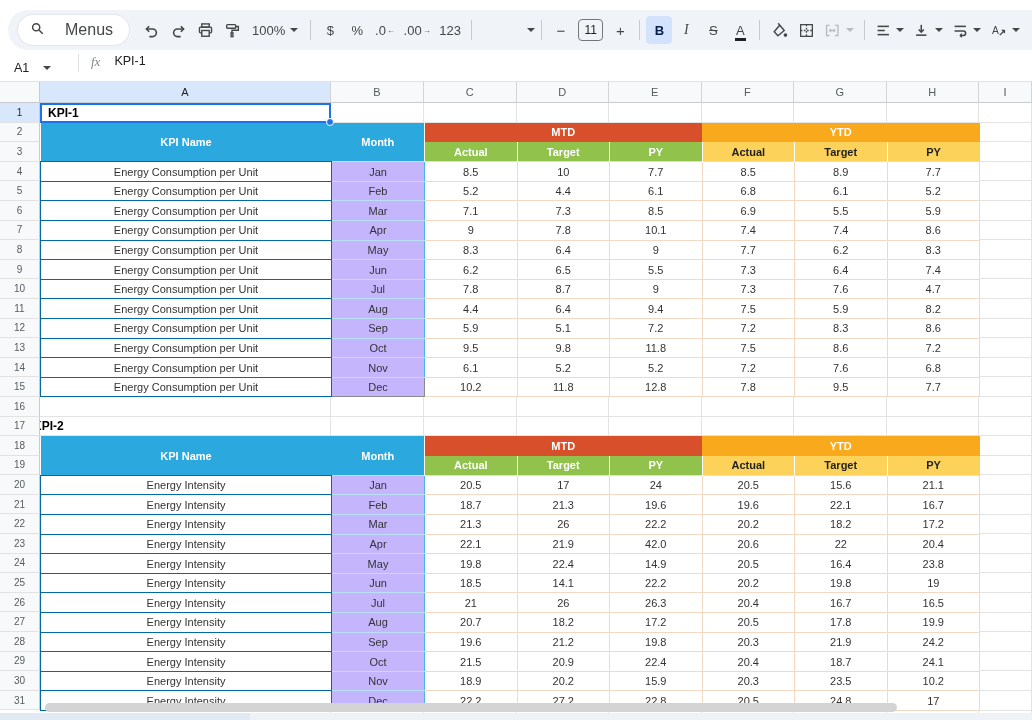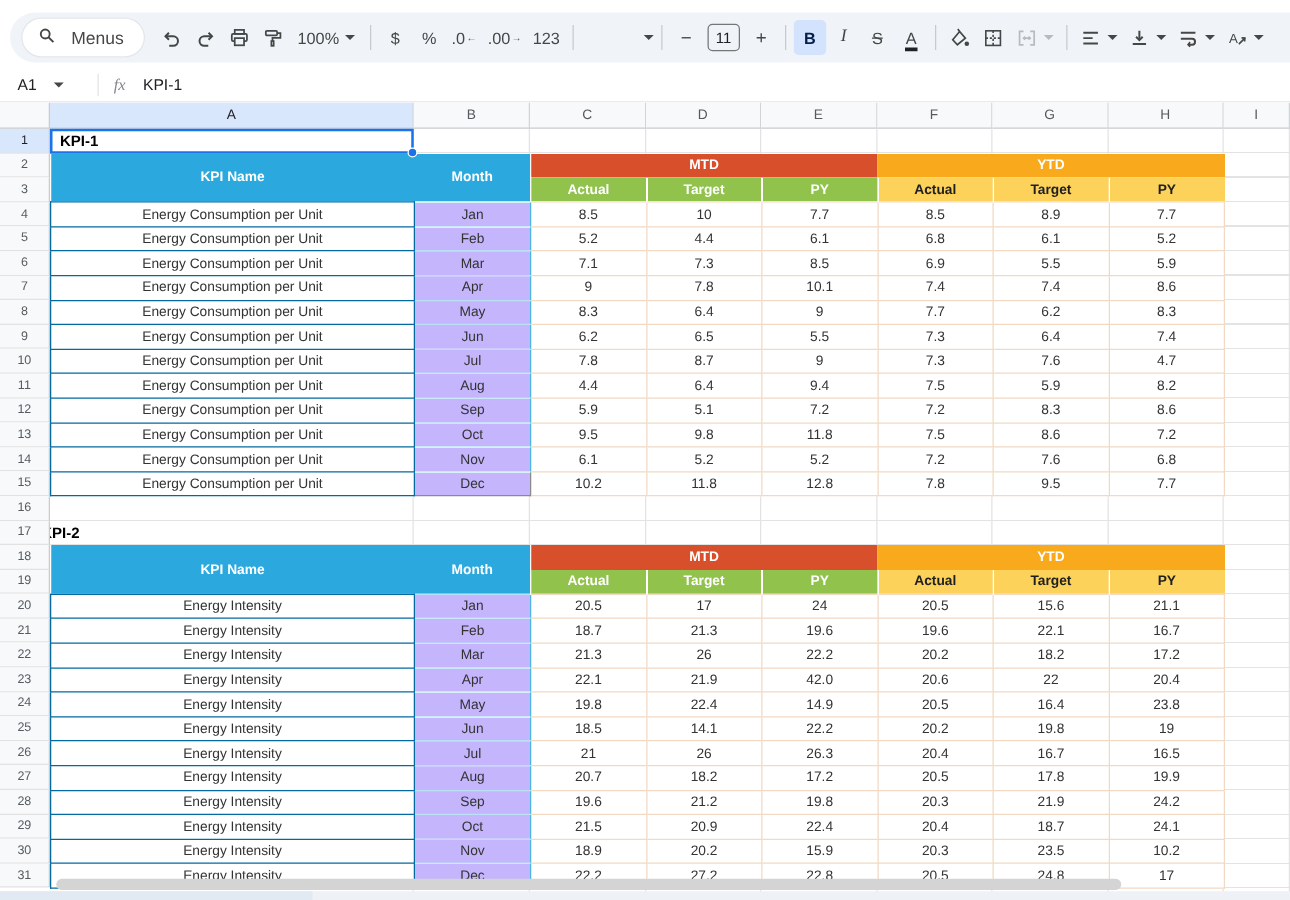--- a/index.html
+++ b/index.html
@@ -2,37 +2,37 @@
 <html><head>
 <meta charset="utf-8">
 <style>
   * { margin:0; padding:0; box-sizing:border-box; }
   html,body { width:1032px; height:720px; background:#fff; font-family:"Liberation Sans","DejaVu Sans",sans-serif; overflow:hidden; position:relative; }
 
   
   .toolbar { position:absolute; left:8px; top:10px; width:1024px; height:40px; background:#f0f4f9; border-radius:20px 0 0 20px; display:flex; align-items:center; padding:0 8px 0 10px; gap:1px; }
   .tb-btn { height:28px; min-width:26px; display:flex; align-items:center; justify-content:center; border-radius:4px; color:#444746; font-size:13px; padding:0 4px; cursor:pointer; }
   .tb-btn svg { display:block; }
-  .menus-pill { background:#fff; border-radius:16px; height:30px; display:flex; align-items:center; gap:12px; padding:0 16px 0 12px; margin-right:8px; box-shadow:0 0 0 1px #e3e6ea; color:#444746; font-size:14px; cursor:pointer; }
+  .menus-pill { background:#fff; border-radius:16px; height:30px; display:flex; align-items:center; gap:20px; padding:0 16px 0 12px; margin-right:8px; box-shadow:0 0 0 1px #e3e6ea; color:#444746; font-size:16px; cursor:pointer; }
   .caret { width:0; height:0; border-left:4px solid transparent; border-right:4px solid transparent; border-top:4px solid #444746; margin-left:5px; }
   .caret.dim { border-top-color:#b8bbbe; }
   .divider { width:1px; height:20px; background:#c7cacd; margin:0 5px; }
   .zoom-ctl { display:flex; align-items:center; font-size:13px; color:#444746; padding:0 6px; cursor:pointer; }
   .numfmt { font-size:13px; color:#444746; }
   .dec-arrow { font-size:8px; vertical-align:-3px; margin-left:1px; }
   .font-dd { width:58px; display:flex; justify-content:flex-end; align-items:center; cursor:pointer; }
   .fs-box { width:26px; height:22px; border:1px solid #747775; border-radius:4px; display:flex; align-items:center; justify-content:center; font-size:12px; color:#202124; margin:0 3px; }
   .bold-btn { background:#d3e3fd; color:#041e49; font-weight:bold; width:26px; }
   .italic { font-family:"Liberation Serif","DejaVu Serif",serif; font-style:italic; font-size:14px; }
   .strike { text-decoration:line-through; font-size:13px; }
   .tc { position:relative; font-size:13px; line-height:1; }
   .tc .bar { position:absolute; left:-1px; right:-1px; bottom:-4px; height:3px; background:#202124; }
 
   
-  .formula-bar { position:absolute; left:0; top:54px; width:1032px; height:28px; background:#fff; display:flex; align-items:center; border-bottom:1px solid #e1e3e6; }
+  .formula-bar { position:absolute; left:0; top:54px; width:1032px; height:28px; background:#fff; display:flex; border-bottom:1px solid #e1e3e6; }
   .name-box { width:78px; display:flex; align-items:center; padding-left:14px; font-size:12.5px; color:#202124; cursor:pointer; }
   .fb-div { width:1px; height:18px; background:#e1e3e6; }
   .fx { font-family:"Liberation Serif","DejaVu Serif",serif; font-style:italic; color:#80868b; font-size:13px; margin:0 14px 0 12px; }
   .fb-value { font-size:12.5px; color:#202124; }
 
   
   .sheet { position:absolute; left:0; top:82px; width:1032px; height:638px; background:#fff; overflow:hidden; }
   .corner { position:absolute; left:0; top:0; width:40px; height:21px; background:#f8f9fa; border-right:1px solid #c9cccf; border-bottom:1px solid #c9cccf; z-index:5; }
   .col-heads { position:absolute; left:40px; top:0; height:21px; display:flex; z-index:4; }
   .col-h { height:21px; background:#f8f9fa; border-right:1px solid #d2d5d8; border-bottom:1px solid #c9cccf; display:flex; align-items:center; justify-content:center; font-size:11px; color:#575b5f; cursor:pointer; }

